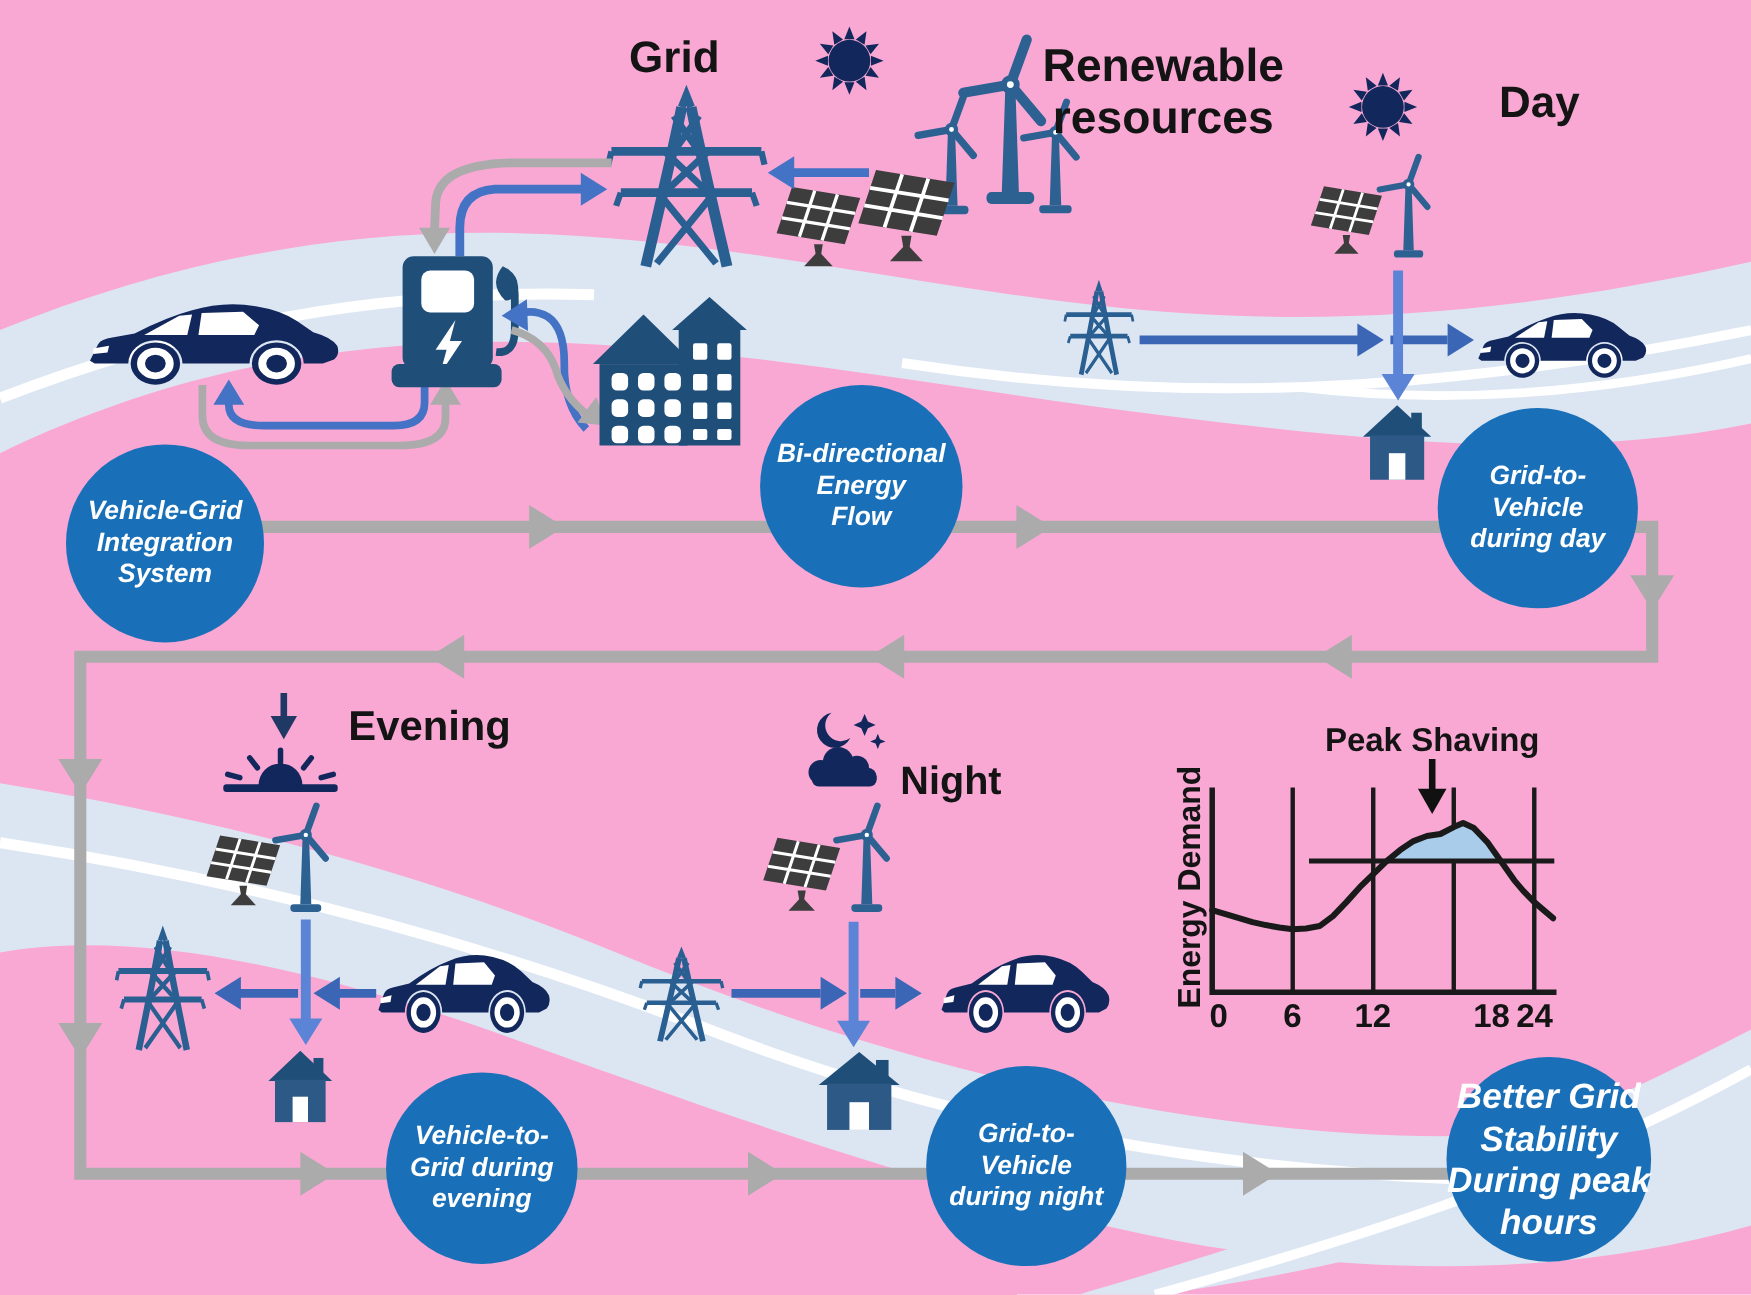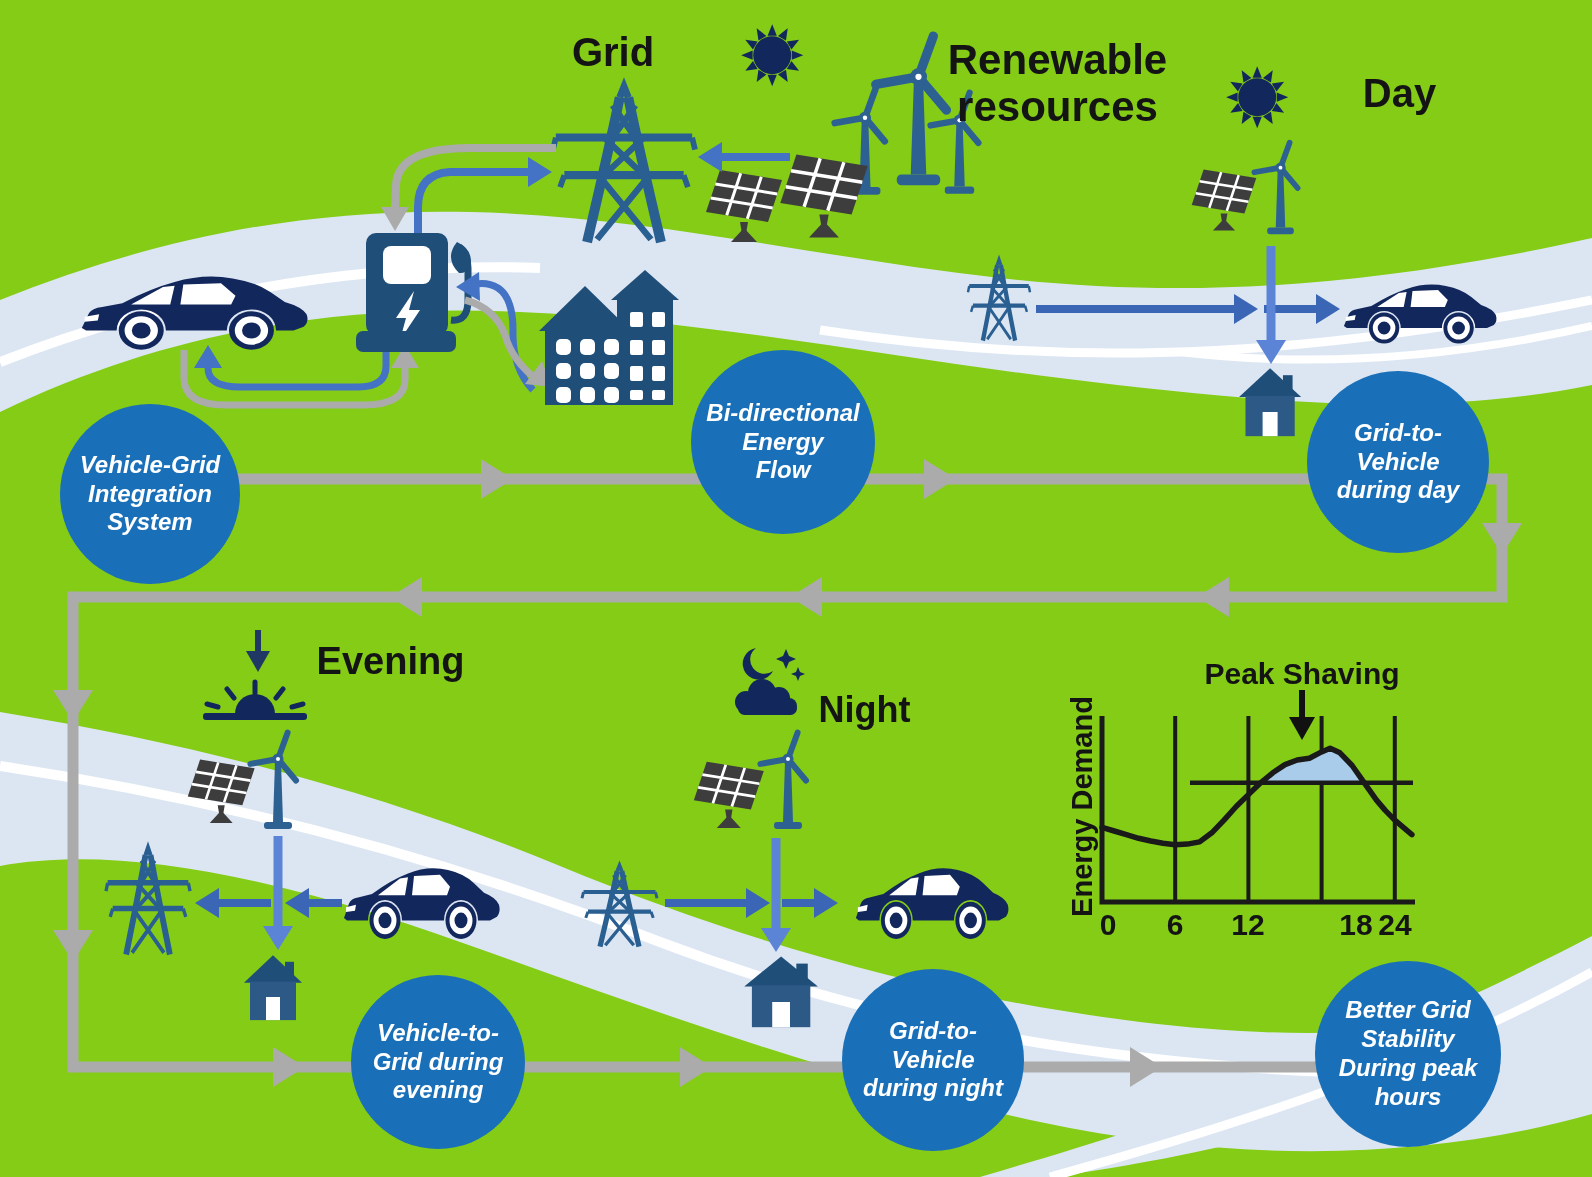--- a/index.html
+++ b/index.html
@@ -1,16 +1,16 @@
 <!DOCTYPE html>
 <html><head>
 <meta charset="utf-8">
 <style>
   html,body{margin:0;padding:0;background:#fff;}
-  .stage{position:relative;width:1592px;height:1177px;background:#84cc16;overflow:hidden;
+  .stage{position:relative;width:1592px;height:1177px;background:#f9a8d4;overflow:hidden;
          font-family:"Liberation Sans",sans-serif;}
   .stage svg.canvas{position:absolute;left:0;top:0;}
   .h{position:absolute;font-weight:bold;color:#141414;text-align:center;line-height:1.12;}
   .preline{white-space:pre-line;}
   .bubble{position:absolute;border-radius:50%;background:#1A70B8;color:#fff;
           display:flex;align-items:center;justify-content:center;text-align:center;
           font-weight:bold;font-style:italic;white-space:pre-line;line-height:1.2;}
   .tick{position:absolute;font-size:30px;font-weight:bold;color:#141414;width:64px;text-align:center;}
   .ylabel{position:absolute;left:957px;top:790px;width:250px;font-size:29px;font-weight:bold;
           color:#141414;text-align:center;transform:rotate(-90deg);}
@@ -314,21 +314,21 @@
 Flow</div>
   <div class="bubble" style="left:1307px;top:371px;width:182px;height:182px;font-size:24px;">Grid-to-
 Vehicle
 during day</div>
   <div class="bubble" style="left:351px;top:975px;width:174px;height:174px;font-size:24px;">Vehicle-to-
 Grid during
 evening</div>
   <div class="bubble" style="left:842px;top:969px;width:182px;height:182px;font-size:24px;">Grid-to-
 Vehicle
 during night</div>
-  <div class="bubble" style="left:1315px;top:961px;width:186px;height:186px;font-size:24px;">Better Grid
+  <div class="bubble" style="left:1315px;top:961px;width:186px;height:186px;font-size:32px;">Better Grid
 Stability
 During peak
 hours</div>
 
   <div class="h" style="left:1187px;top:657px;width:230px;font-size:30px;">Peak Shaving</div>
   <div class="ylabel">Energy Demand</div>
   <div class="tick" style="left:1076px;top:908px;">0</div>
   <div class="tick" style="left:1143px;top:908px;">6</div>
   <div class="tick" style="left:1216px;top:908px;">12</div>
   <div class="tick" style="left:1324px;top:908px;">18</div>

